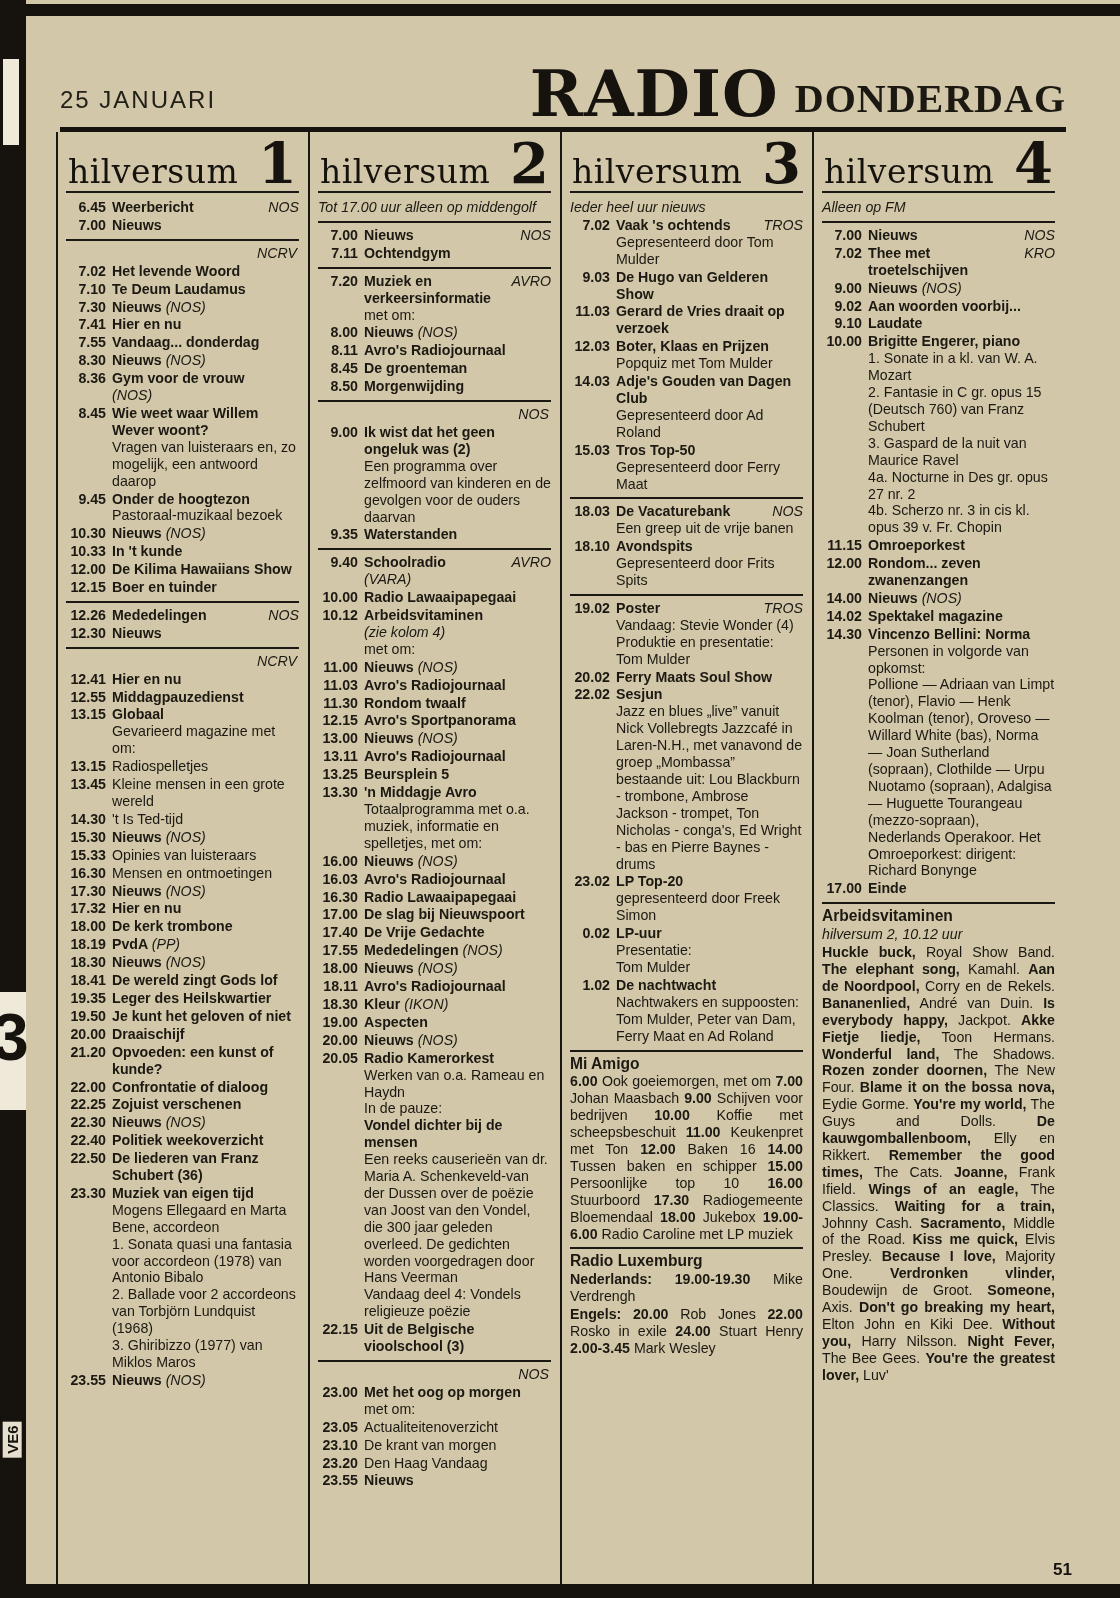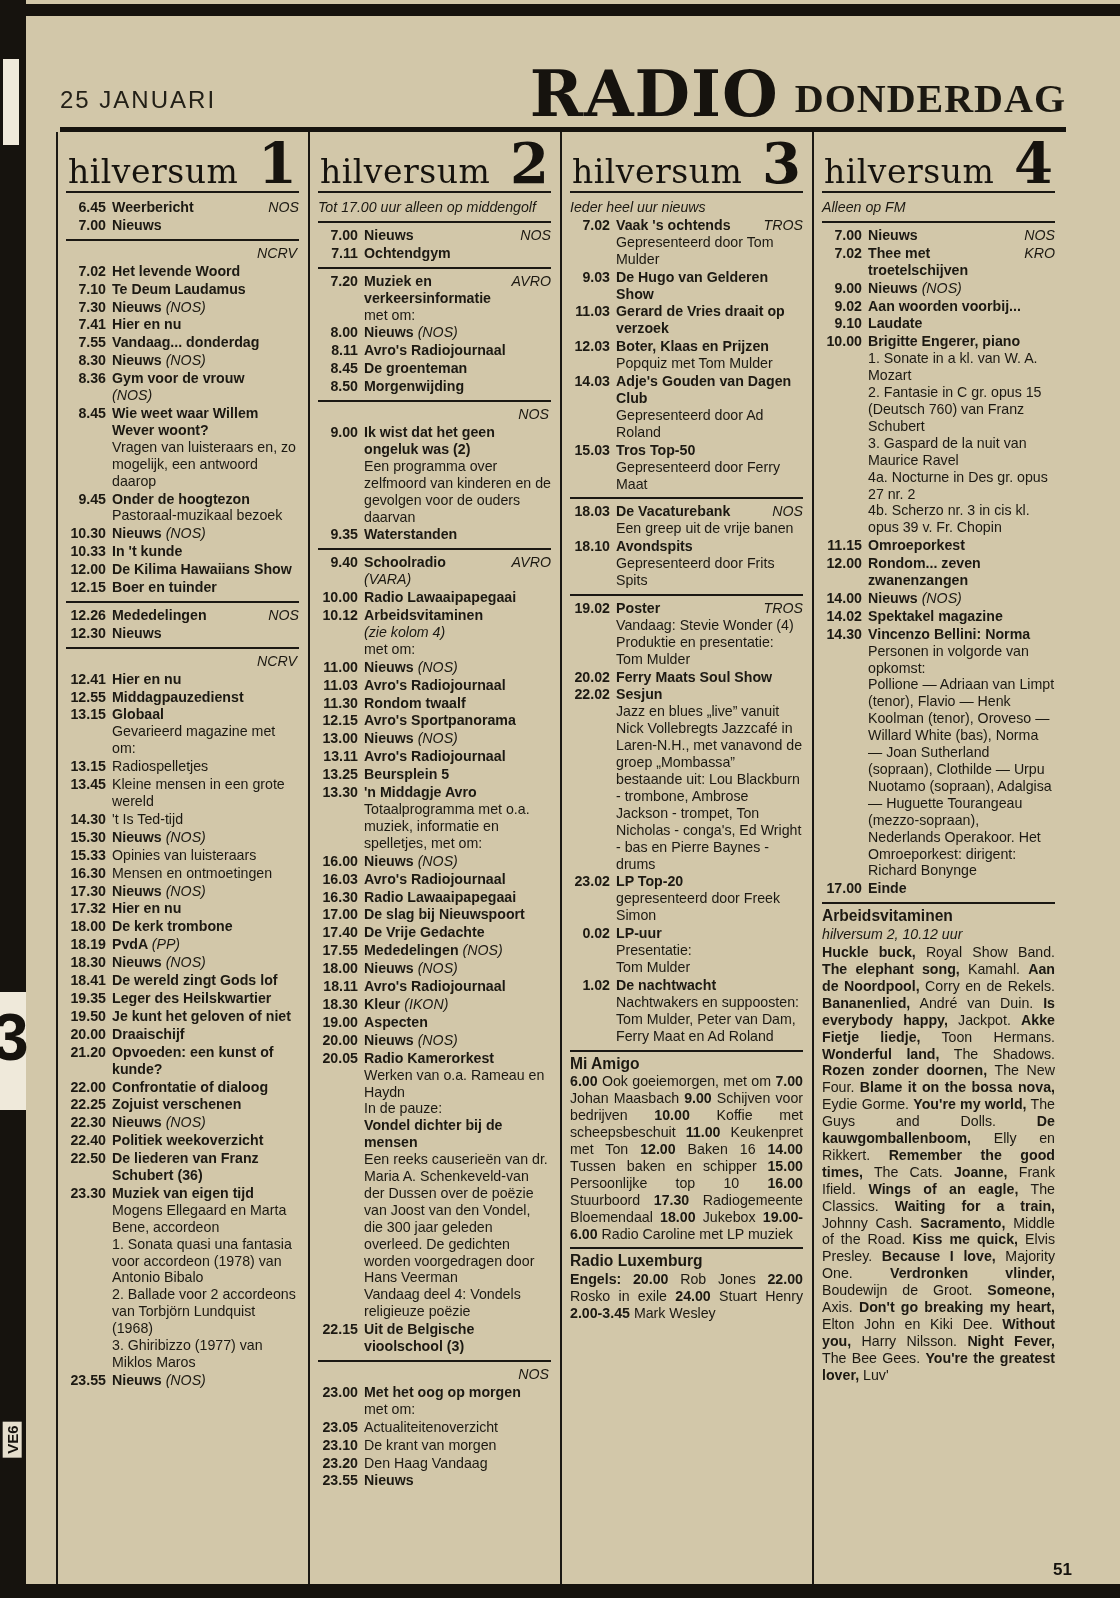--- a/index.html
+++ b/index.html
@@ -199,20 +199,21 @@
       <div class="blk-entry"><span class="time">20.02</span><span class="title">Ferry Maats Soul Show</span></div>
       <div class="blk-entry"><span class="time">22.02</span><span class="title">Sesjun</span><div class="subline">Jazz en blues „live” vanuit Nick Vollebregts Jazzcafé in Laren-N.H., met vanavond de groep „Mombassa” bestaande uit: Lou Blackburn - trombone, Ambrose Jackson - trompet, Ton Nicholas - conga's, Ed Wright - bas en Pierre Baynes - drums</div></div>
       <div class="blk-entry"><span class="time">23.02</span><span class="title">LP Top-20</span><div class="subline">gepresenteerd door Freek Simon</div></div>
       <div class="blk-entry"><span class="time">0.02</span><span class="title">LP-uur</span><div class="subline">Presentatie:</div><div class="subline">Tom Mulder</div></div>
       <div class="blk-entry"><span class="time">1.02</span><span class="title">De nachtwacht</span><div class="subline">Nachtwakers en suppoosten:</div><div class="subline">Tom Mulder, Peter van Dam, Ferry Maat en Ad Roland</div></div>
       <div class="blk-rule"></div>
       <div class="blk-heading">Mi Amigo</div>
       <div class="blk-para"><b>6.00</b> Ook goeiemorgen, met om <b>7.00</b> Johan Maasbach <b>9.00</b> Schijven voor bedrijven <b>10.00</b> Koffie met scheepsbeschuit <b>11.00</b> Keukenpret met Ton <b>12.00</b> Baken 16 <b>14.00</b> Tussen baken en schipper <b>15.00</b> Persoonlijke top 10 <b>16.00</b> Stuurboord <b>17.30</b> Radiogemeente Bloemendaal <b>18.00</b> Jukebox <b>19.00-6.00</b> Radio Caroline met LP muziek</div>
       <div class="blk-rule"></div>
       <div class="blk-heading">Radio Luxemburg</div>
+      <div class="blk-para"><b>Nederlands: 19.00-19.30</b> Mike Verdrengh</div>
       <div class="blk-para"><b>Engels: 20.00</b> Rob Jones <b>22.00</b> Rosko in exile <b>24.00</b> Stuart Henry <b>2.00-3.45</b> Mark Wesley</div>
     </div>
     <div class="column">
       <div class="col-header">
         <span class="station">hilversum</span>
         <span class="colnum">4</span>
       </div>
       <div class="col-rule"></div>
       <div class="blk-note">Alleen op FM</div>
       <div class="blk-rule"></div>

